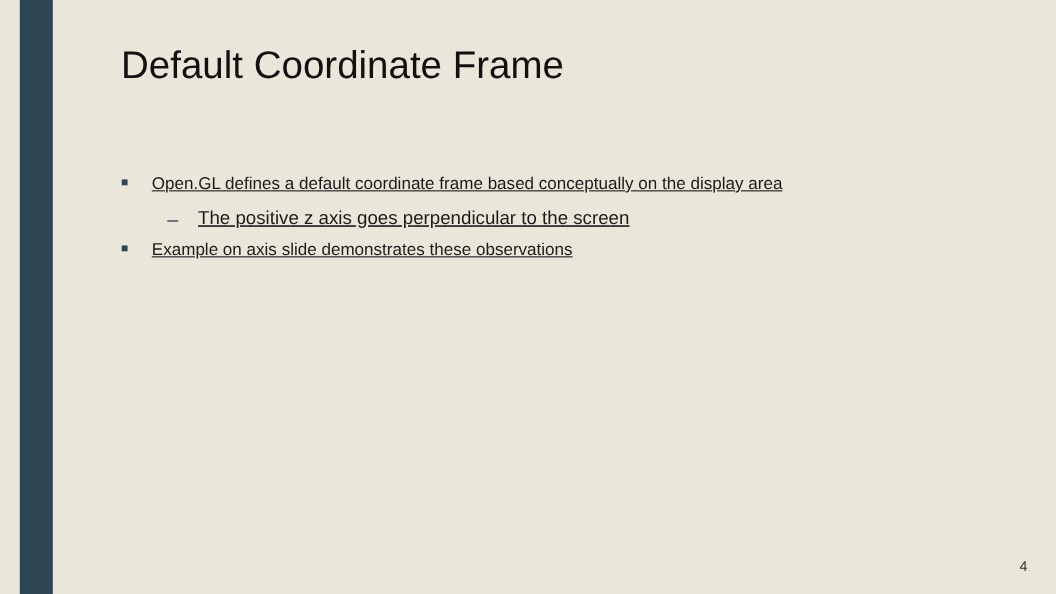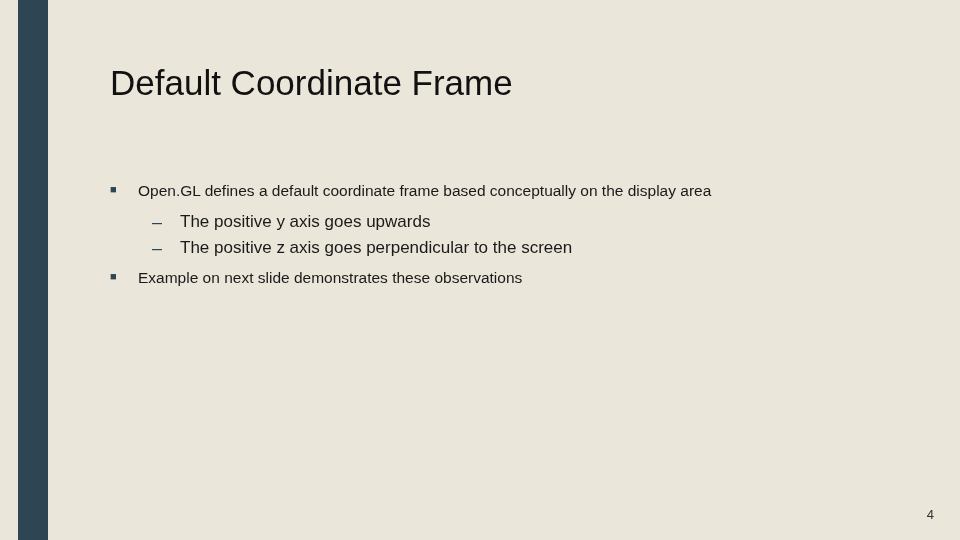--- a/index.html
+++ b/index.html
@@ -14,30 +14,30 @@
     position: absolute;
     left: 18px;
     top: 0;
     width: 30px;
     height: 540px;
     background: #2e4554;
   }
   .content {
     position: absolute;
     left: 110px;
-    top: 63px;
+    top: 40px;
     width: 800px;
   }
   .title {
     font-size: 35px;
     font-weight: 400;
     color: #111;
     margin-bottom: 78px;
   }
-  ul { list-style: none; }
+  ul { list-style: none; text-decoration: underline; }
   .lvl1 > li {
     position: relative;
     padding-left: 28px;
     font-size: 15.5px;
     line-height: 1.3;
     margin-bottom: 6px;
   }
   .lvl1 > li::before {
     content: "■";
     position: absolute;
@@ -98,26 +98,23 @@
 <div class="accent-bar"></div>
 
 <div class="content">
   <h1 class="title">Default Coordinate Frame</h1>
 
   <ul class="lvl1">
     <li>
       <span>Open.GL defines a default coordinate frame based conceptually on the display area</span>
       <ul class="lvl2">
         <li>
-          <span>The positive y axis goes upwards</span>
-        </li>
-        <li>
           <span>The positive z axis goes perpendicular to the screen</span>
         </li>
       </ul>
     </li>
     <li>
-      <span>Example on next slide demonstrates these observations</span>
+      <span>Example on axis slide demonstrates these observations</span>
     </li>
   </ul>
 </div>
 
 <div class="page-number">4</div>
 
 </body></html>

